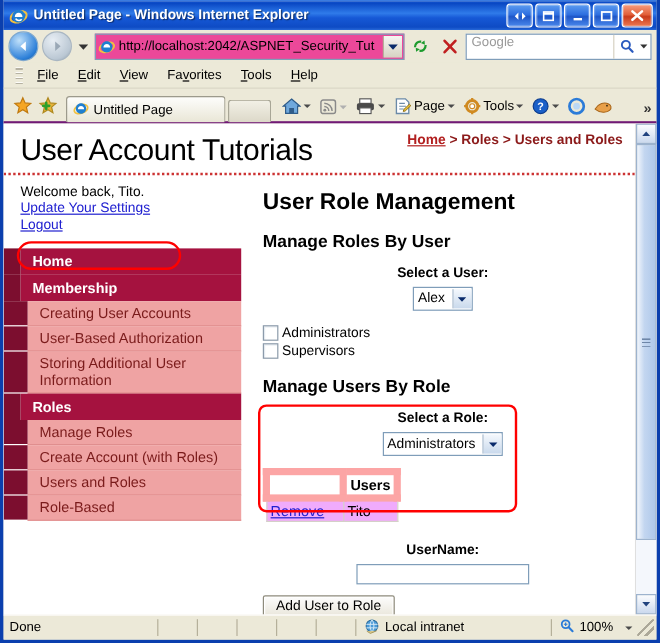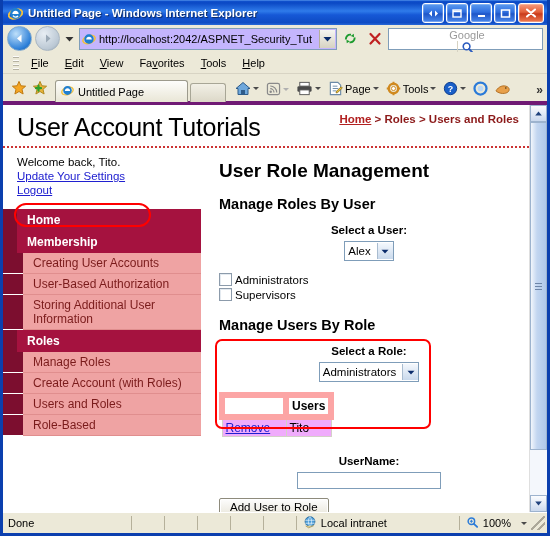--- a/index.html
+++ b/index.html
@@ -42,54 +42,54 @@
   .addressrow{
     height:27px;flex:0 0 27px;background:#ECE9D8;
     display:flex;align-items:center;gap:3px;padding:0 4px;
   }
   .navbtn{width:23px;height:23px;border-radius:50%;display:flex;align-items:center;justify-content:center;}
   .navbtn.back{background:radial-gradient(circle at 35% 30%,#BFE0FA,#2C7FD8 70%,#14518F);border:1px solid #7FA8CE;}
   .navbtn.fwd{background:radial-gradient(circle at 35% 30%,#E8EEF4,#BBC8D4 70%,#8C9AA8);border:1px solid #A9B6C2;}
   .navbtn svg{display:block;}
   .histbtn{width:13px;display:flex;align-items:center;justify-content:center;}
   .addrbox{
-    flex:1;height:20px;background:#c4b5fd;border:1px solid #7F9DB9;
+    flex:1;height:20px;background:#ec4899;border:1px solid #7F9DB9;
     display:flex;align-items:center;gap:3px;padding:0 1px 0 2px;min-width:0;
   }
   .addr-ico{width:14px;height:14px;flex:0 0 14px;}
   .addr-text{
     font-size:11px;color:#000;white-space:nowrap;overflow:hidden;flex:1;
     font-family:"Liberation Sans", sans-serif;
   }
   .addr-drop{
     width:15px;height:18px;flex:0 0 15px;background:linear-gradient(180deg,#F6F6F2,#D6D2C2);
     border-left:1px solid #B5B09A;display:flex;align-items:center;justify-content:center;
   }
   .iconbtn{width:21px;height:21px;display:flex;align-items:center;justify-content:center;}
   .searchbox{
     width:148px;height:20px;background:#fff;border:1px solid #7F9DB9;
-    display:flex;align-items:center;padding:0 1px 0 4px;flex-direction:column;
+    display:flex;padding:0 1px 0 4px;
   }
   .search-ph{font-size:11px;color:#9A9A9A;flex:1;}
   .search-go{width:20px;display:flex;align-items:center;justify-content:center;border-left:1px solid #D6D2C2;}
   .search-arrow{width:9px;display:flex;align-items:center;justify-content:center;}
   
   .menubar{
     height:21px;flex:0 0 21px;background:#ECE9D8;display:flex;align-items:center;
     padding-left:10px;gap:0;border-bottom:1px solid #D8D4C4;
   }
   .grip{width:6px;height:14px;margin-right:4px;
     background:repeating-linear-gradient(180deg,#fff 0 1px,#ACA899 1px 2px,transparent 2px 4px);
     opacity:.85;}
   .menuitem{font-size:11px;color:#000;padding:2px 8px;white-space:nowrap;}
   .menuitem u{text-decoration:underline;}
   
   .tabbar{
     height:27px;flex:0 0 27px;background:#ECE9D8;display:flex;align-items:flex-end;
-    padding-left:6px;border-bottom:4px solid #701a75;position:relative;
+    padding-left:6px;border-bottom:2px solid #701a75;position:relative;
   }
   .fav-btns{display:flex;align-items:center;gap:5px;padding:0 7px 5px 2px;}
   .star{width:16px;height:16px;}
   .tab{
     height:21px;min-width:118px;background:linear-gradient(180deg,#FDFDFB,#E9E6D6);
     border:1px solid #9C9A8C;border-bottom:none;border-radius:3px 3px 0 0;
     display:flex;align-items:center;gap:4px;padding:0 8px 0 5px;font-size:11px;color:#000;
     position:relative;top:1px;
   }
   .tab-new{

